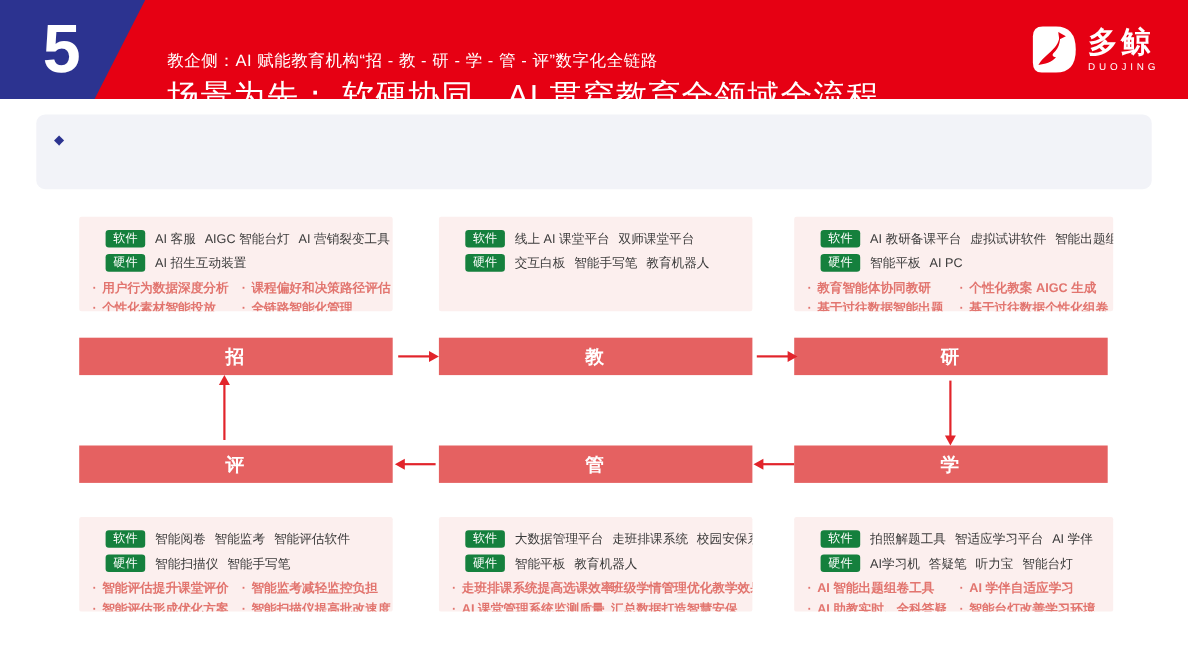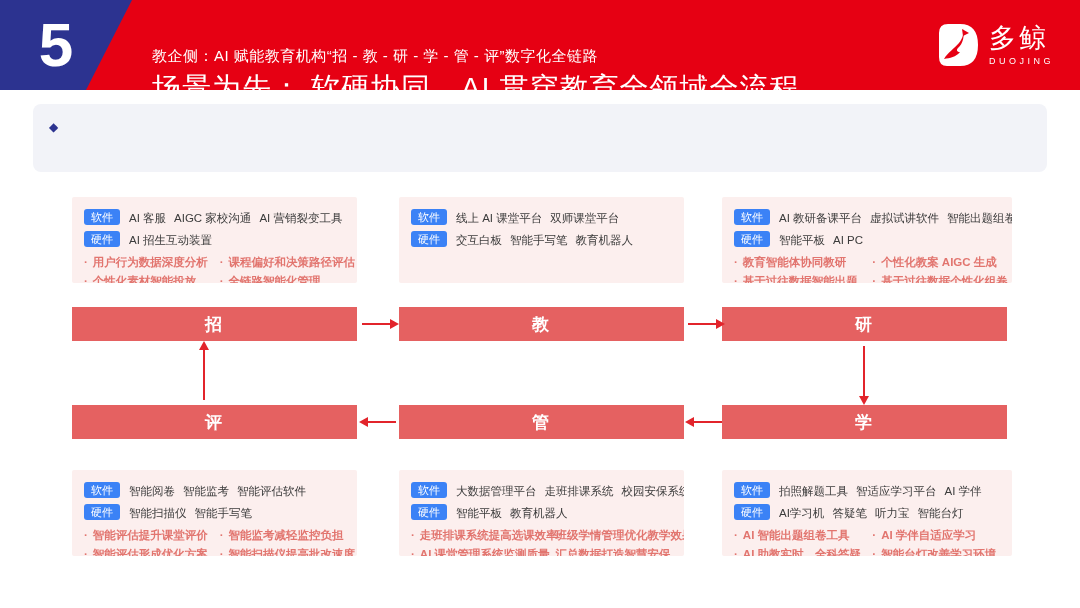--- a/index.html
+++ b/index.html
@@ -13,35 +13,35 @@
       background:#2c3390; clip-path:polygon(0 0,132px 0,86px 90px,0 90px); }
   .header-number { position:absolute; left:26px; top:8px; width:60px; text-align:center;
       font-size:62px; font-weight:bold; color:#ffffff; line-height:74px; }
   .header-text { position:absolute; left:152px; top:13px; color:#ffffff; }
   .header-kicker { font-size:15px; letter-spacing:0.5px; line-height:22px;margin-top:32px; }
   .header-title { font-size:29px; font-weight:normal; letter-spacing:1px; line-height:40px; margin-top:1px; }
 
   .logo { position:absolute; right:26px; top:21px; display:flex; align-items:center; }
   .logo svg { width:48px; height:48px; display:block; }
   .logo-text { margin-left:8px; color:#ffffff; }
-  .logo-name { font-size:27px; font-weight:normal; letter-spacing:3px; line-height:30px; }
+  .logo-name { font-size:27px; font-weight:bold; letter-spacing:3px; line-height:30px; }
   .logo-sub { font-size:9px; letter-spacing:3.5px; line-height:12px; margin-top:2px;text-align:center; }
 
   
   .intro { position:absolute; left:33px; top:104px; width:1014px; height:68px;
       background:#f2f3f8; border-radius:8px; padding:11px 16px; display:flex; }
   .intro-diamond { color:#2c3390; font-size:12px; line-height:24px; margin-right:8px; }
   .intro-text { font-size:14.5px; color:#1d1d1f; line-height:24px; letter-spacing:0.2px; }
 
   
   .card { position:absolute; width:285px; height:86px; background:#fcefee; border-radius:2px;
       padding:9px 12px 7px 12px; overflow:hidden; }
   .tagrow { display:flex; align-items:center; height:22px; white-space:nowrap; }
-  .tag { display:inline-block; background:#3b82f6; color:#ffffff; font-size:11px;
-      line-height:16px; padding:0 7px; border-radius:3px; margin-right:9px; flex:0 0 auto; }
+  .tag { display:inline-block; background:#15803d; color:#ffffff; font-size:11px;
+      line-height:16px; padding:0 7px; border-radius:3px; margin-right:9px; flex:0 0 auto;margin-left:12px; }
   .items .item { font-size:11.5px; color:#3b3b3b; margin-right:8px; }
   .bullets { margin-top:4px; display:grid; grid-template-columns:52% 48%; row-gap:3px; }
   .bullet { font-size:11.5px; color:#e2756f; line-height:16px; white-space:nowrap;font-weight:bold; }
   .bullet::before { content:"·"; font-weight:bold; margin-right:5px; }
 
   
   .flow { position:absolute; width:285px; height:34px; background:#e56161; color:#ffffff;
       font-size:17px; font-weight:bold; letter-spacing:2px; display:flex;
       align-items:center; justify-content:center; }
 
@@ -84,21 +84,21 @@
     </div>
   </div>
 
   <div class="intro">
     <span class="intro-diamond">◆</span>
   </div>
 
   <div class="card" style="left:72px; top:197px;">
     <div class="tagrow">
       <span class="tag">软件</span>
-      <span class="items"><span class="item">AI 客服</span><span class="item">AIGC 家校沟通</span><span class="item">AI 营销裂变工具</span></span>
+      <span class="items"><span class="item">AI 客服</span><span class="item">AIGC 智能台灯</span><span class="item">AI 营销裂变工具</span></span>
     </div>
     <div class="tagrow">
       <span class="tag">硬件</span>
       <span class="items"><span class="item">AI 招生互动装置</span></span>
     </div>
     <div class="bullets">
         <div class="bullet">用户行为数据深度分析</div>
         <div class="bullet">课程偏好和决策路径评估</div>
         <div class="bullet">个性化素材智能投放</div>
         <div class="bullet">全链路智能化管理</div>

